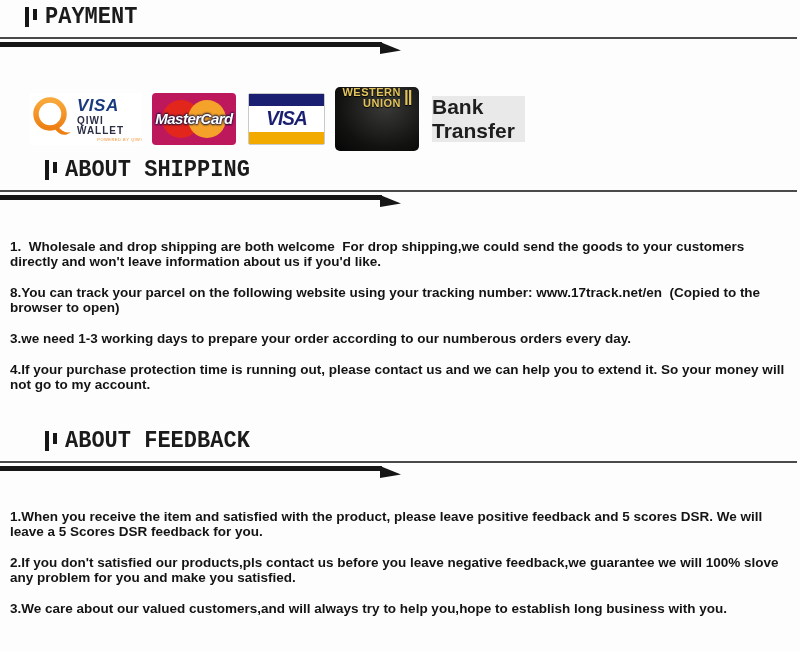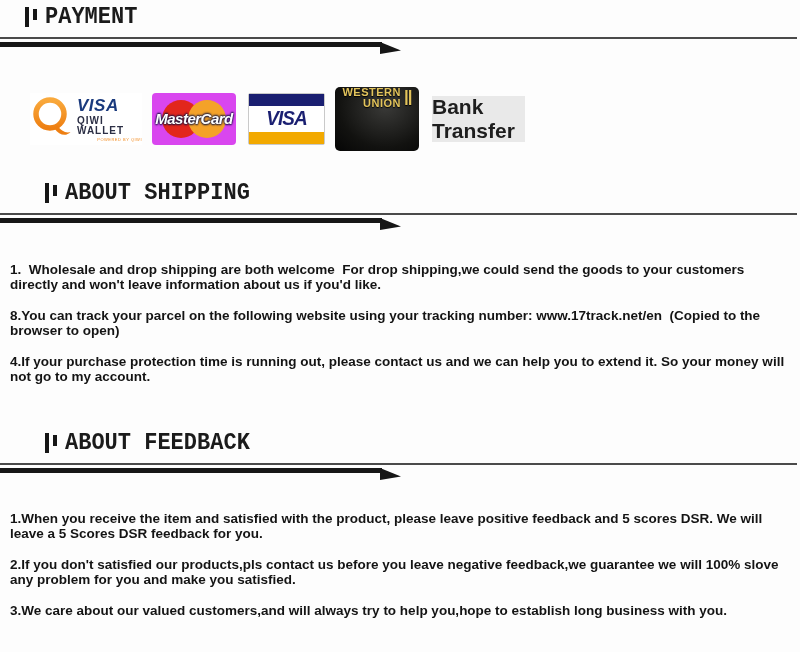--- a/index.html
+++ b/index.html
@@ -41,21 +41,21 @@
   .logos { display: flex; align-items: center; margin: 37px 0 0 30px; height: 54px; }
 
   .qiwi { width: 112px; height: 52px; display: flex; align-items: center; gap: 5px; background: #fff; }
   .qiwi-text { display: flex; flex-direction: column; line-height: 1; }
   .qiwi-visa { font-style: italic; font-weight: bold; font-size: 17px; color: #1a3a7d; letter-spacing: 0.5px; }
   .qiwi-wallet { font-weight: bold; font-size: 10px; color: #2c2f45; letter-spacing: 1px; margin-top: 2px; }
   .qiwi-powered { font-size: 4px; color: #f28a1e; text-align: right; margin-top: 2px; letter-spacing: 0.5px; }
 
   .mc {
     width: 84px; height: 52px; margin-left: 10px; border-radius: 4px;
-    background: #d946ef; position: relative; overflow: hidden; flex: none;
+    background: #be185d; position: relative; overflow: hidden; flex: none;
   }
   .mc .c-red    { position: absolute; left: 10px; top: 7px;  width: 38px; height: 38px; border-radius: 50%; background: #e2261c; }
   .mc .c-orange { position: absolute; left: 36px; top: 7px; width: 38px; height: 38px; border-radius: 50%; background: #f4a229; }
   .mc .mc-label {
     position: absolute; left: 0; right: 0; top: 17px; text-align: center;
     font-style: italic; font-weight: bold; font-size: 15px; color: #ffffff;
     text-shadow: 0 0 2px #101540, 0 1px 2px #101540, 0 -1px 2px #101540;
     letter-spacing: -0.5px;
   }
 
@@ -89,22 +89,22 @@
     background: #e9e9e9; display: flex; align-items: center; justify-content: center;
     font-weight: bold; font-size: 21px; color: #1e1e1e; letter-spacing: 0px;
   }
 
   
   .notes { margin: 31px 0 0 10px; width: 778px; }
   .notes p {
     font-size: 13.5px; font-weight: bold; line-height: 15px; color: #141414;
     margin-bottom: 16px; white-space: pre-wrap;
   }
-  .gap-shipping { margin-top: 36px; padding-left: 20px; }
-  .gap-feedback-head { margin-top: 48px; padding-left: 20px; }
+  .gap-shipping { margin-top: 13px; padding-left: 20px; }
+  .gap-feedback-head { margin-top: 38px; padding-left: 20px; }
   .gap-feedback-notes { margin-top: 30px; }
 </style>
 </head>
 <body>
 
 <div class="page">
 
   <div class="sec-head">
     <span class="marker">
         <i class="b1"></i>
@@ -175,20 +175,21 @@
   </div>
   <div class="rule">
     <span class="thin"></span>
     <span class="thick"></span>
     <span class="ahead"></span>
   </div>
 
   <div class="notes">
     <p>1.  Wholesale and drop shipping are both welcome  For drop shipping,we could send the goods to your customers directly and won't leave information about us if you'd like.</p>
     <p>8.You can track your parcel on the following website using your tracking number: www.17track.net/en  (Copied to the browser to open)</p>
+    <p>3.we need 1-3 working days to prepare your order according to our numberous orders every day.</p>
     <p>4.If your purchase protection time is running out, please contact us and we can help you to extend it. So your money will not go to my account.</p>
   </div>
 
   <div class="sec-head gap-feedback-head">
     <span class="marker">
         <i class="b1"></i>
         <i class="b2"></i>
       </span>
     <span class="sec-title">ABOUT FEEDBACK</span>
   </div>

